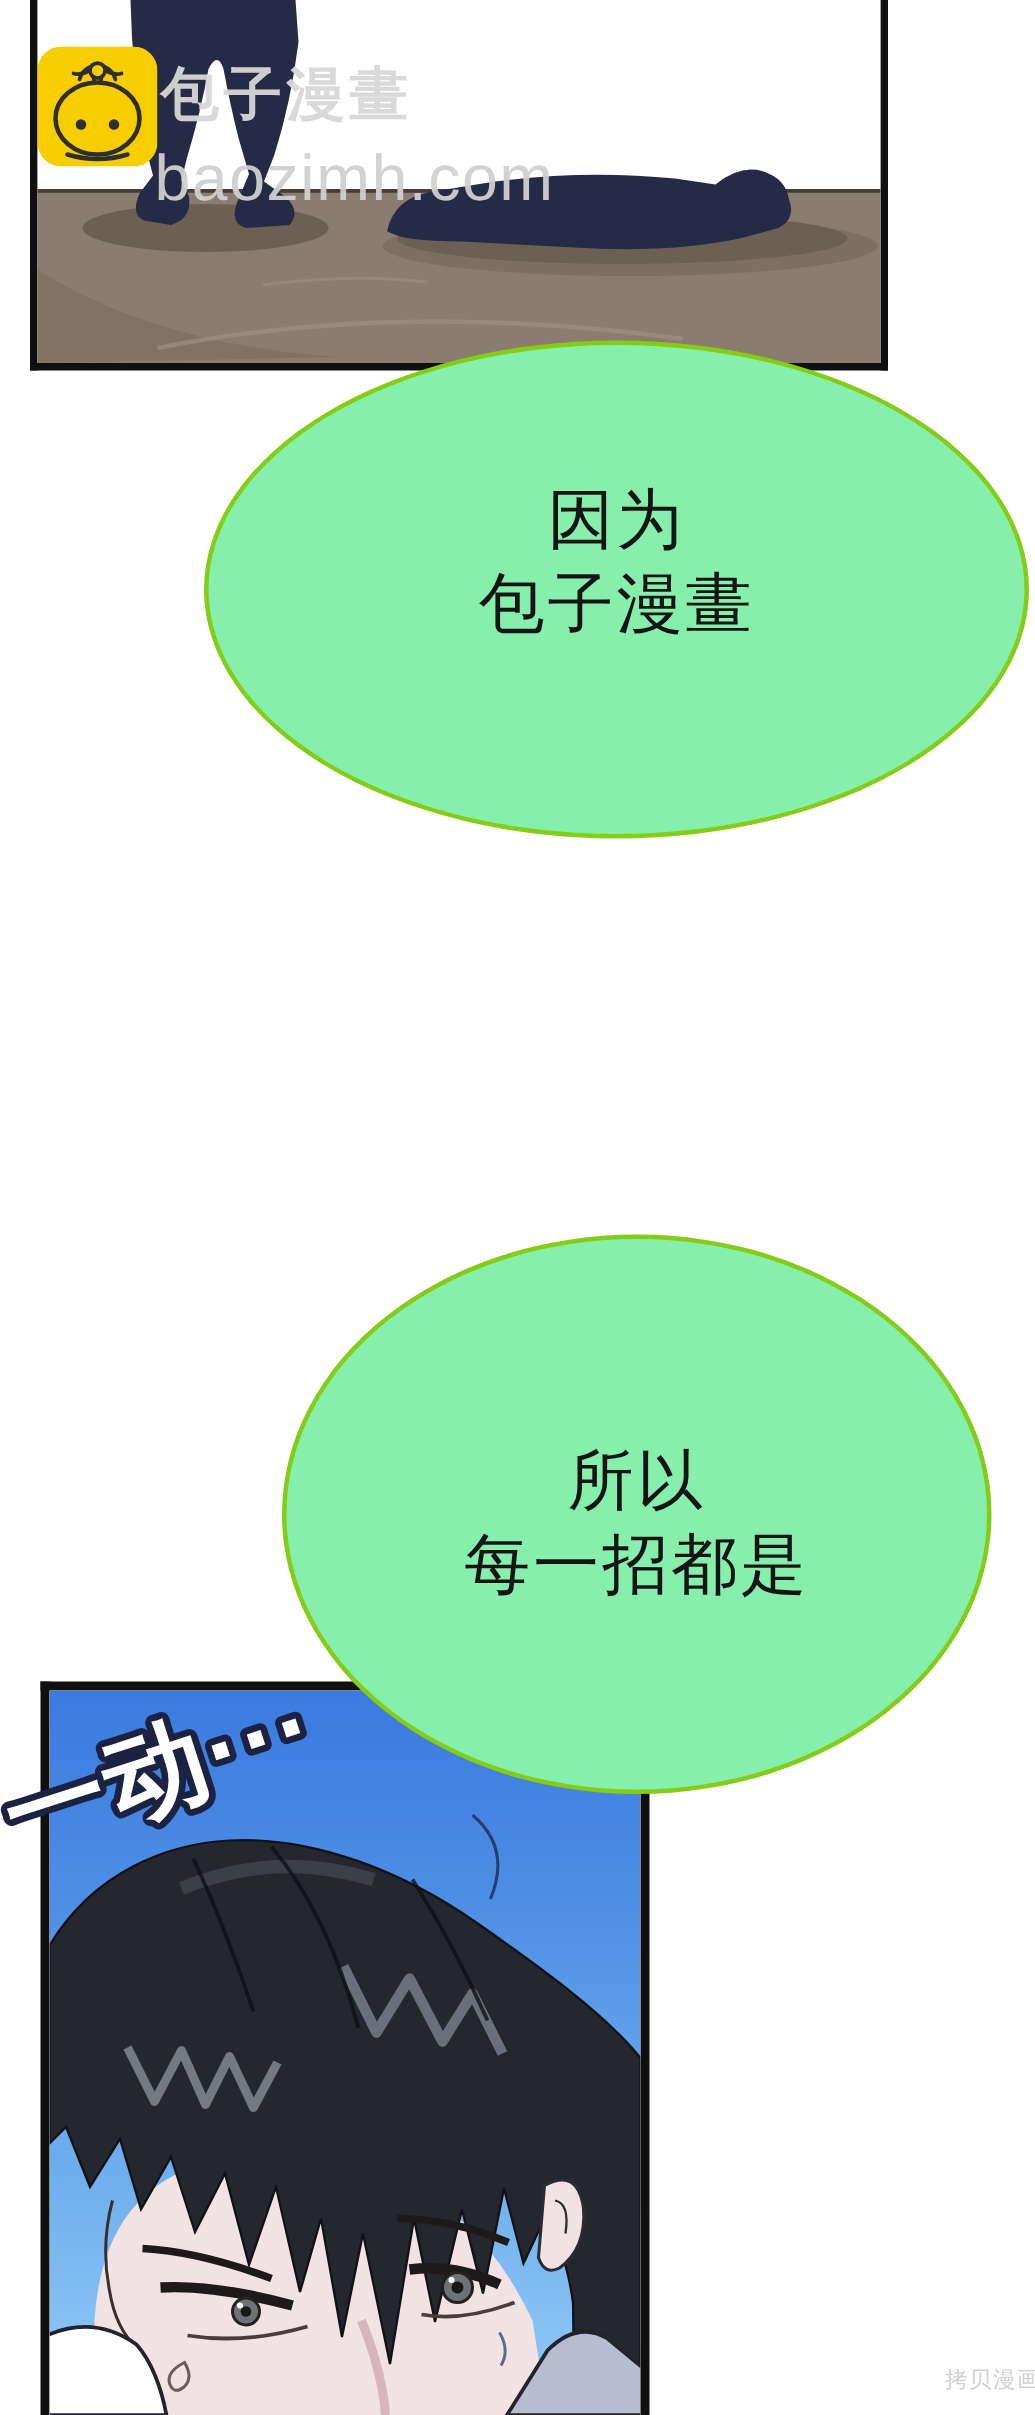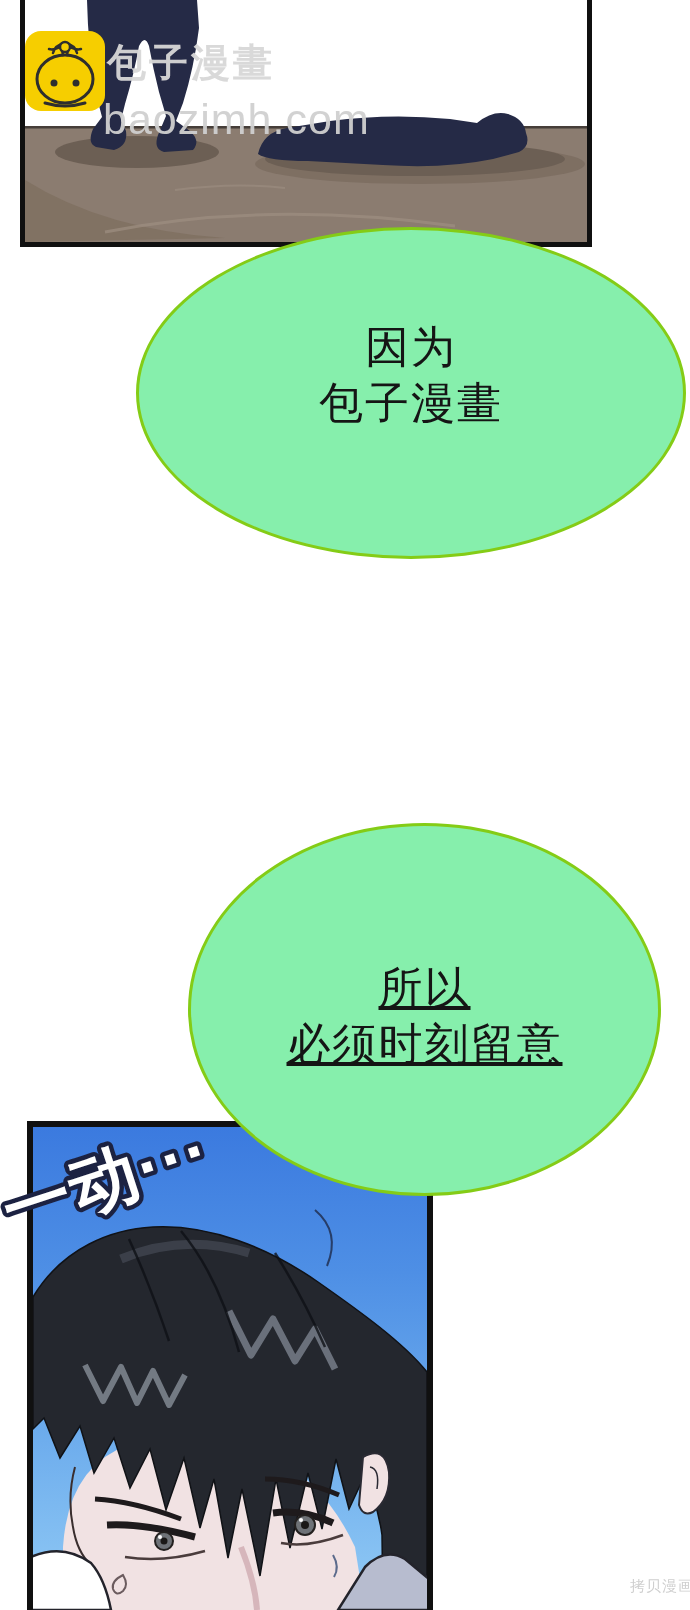--- a/index.html
+++ b/index.html
@@ -12,21 +12,21 @@
              background:#ffffff;z-index:1;}
   .panel-top svg{display:block;}
 
   
   .bubble{position:absolute;background:#86efac;border:3px solid #84cc16;border-radius:50%;
           z-index:3;display:flex;align-items:center;justify-content:center;text-align:center;}
   .bubble-1{left:136px;top:227px;width:544px;height:326px;}
   .bubble-2{left:188px;top:823px;width:467px;height:367px;}
   .bubble .txt{font-size:44px;line-height:56px;letter-spacing:2px;color:#151515;font-weight:500;}
   .bubble-1 .txt{transform:translateY(-18px);}
-  .bubble-2 .txt{transform:translateY(6px);text-decoration:underline;}
+  .bubble-2 .txt{transform:translateY(6px);}
 
   
   .panel-bottom{position:absolute;left:27px;top:1121px;width:394px;height:489px;
                 border-left:6px solid #101010;border-right:6px solid #101010;border-top:6px solid #101010;
                 z-index:1;overflow:hidden;}
   .panel-bottom svg{display:block;}
 
   
   .sfx-svg{position:absolute;left:-6px;top:1085px;z-index:4;pointer-events:none;}
 
@@ -65,21 +65,21 @@
   <div class="bubble bubble-1">
     <div class="txt">
       <div>因为</div>
       <div>包子漫畫</div>
     </div>
   </div>
 
   <div class="bubble bubble-2">
     <div class="txt">
       <div>所以</div>
-      <div>必须时刻留意</div>
+      <div>每一招都是</div>
     </div>
   </div>
 
   <div class="panel-bottom">
     <svg width="394" height="483" viewBox="0 0 394 483">
       <defs>
         <linearGradient id="bluebg" x1="0" y1="0" x2="0" y2="1">
           <stop offset="0" stop-color="#3B7ADF"></stop>
           <stop offset="0.3" stop-color="#4E8FE5"></stop>
           <stop offset="0.6" stop-color="#69A9EC"></stop>

